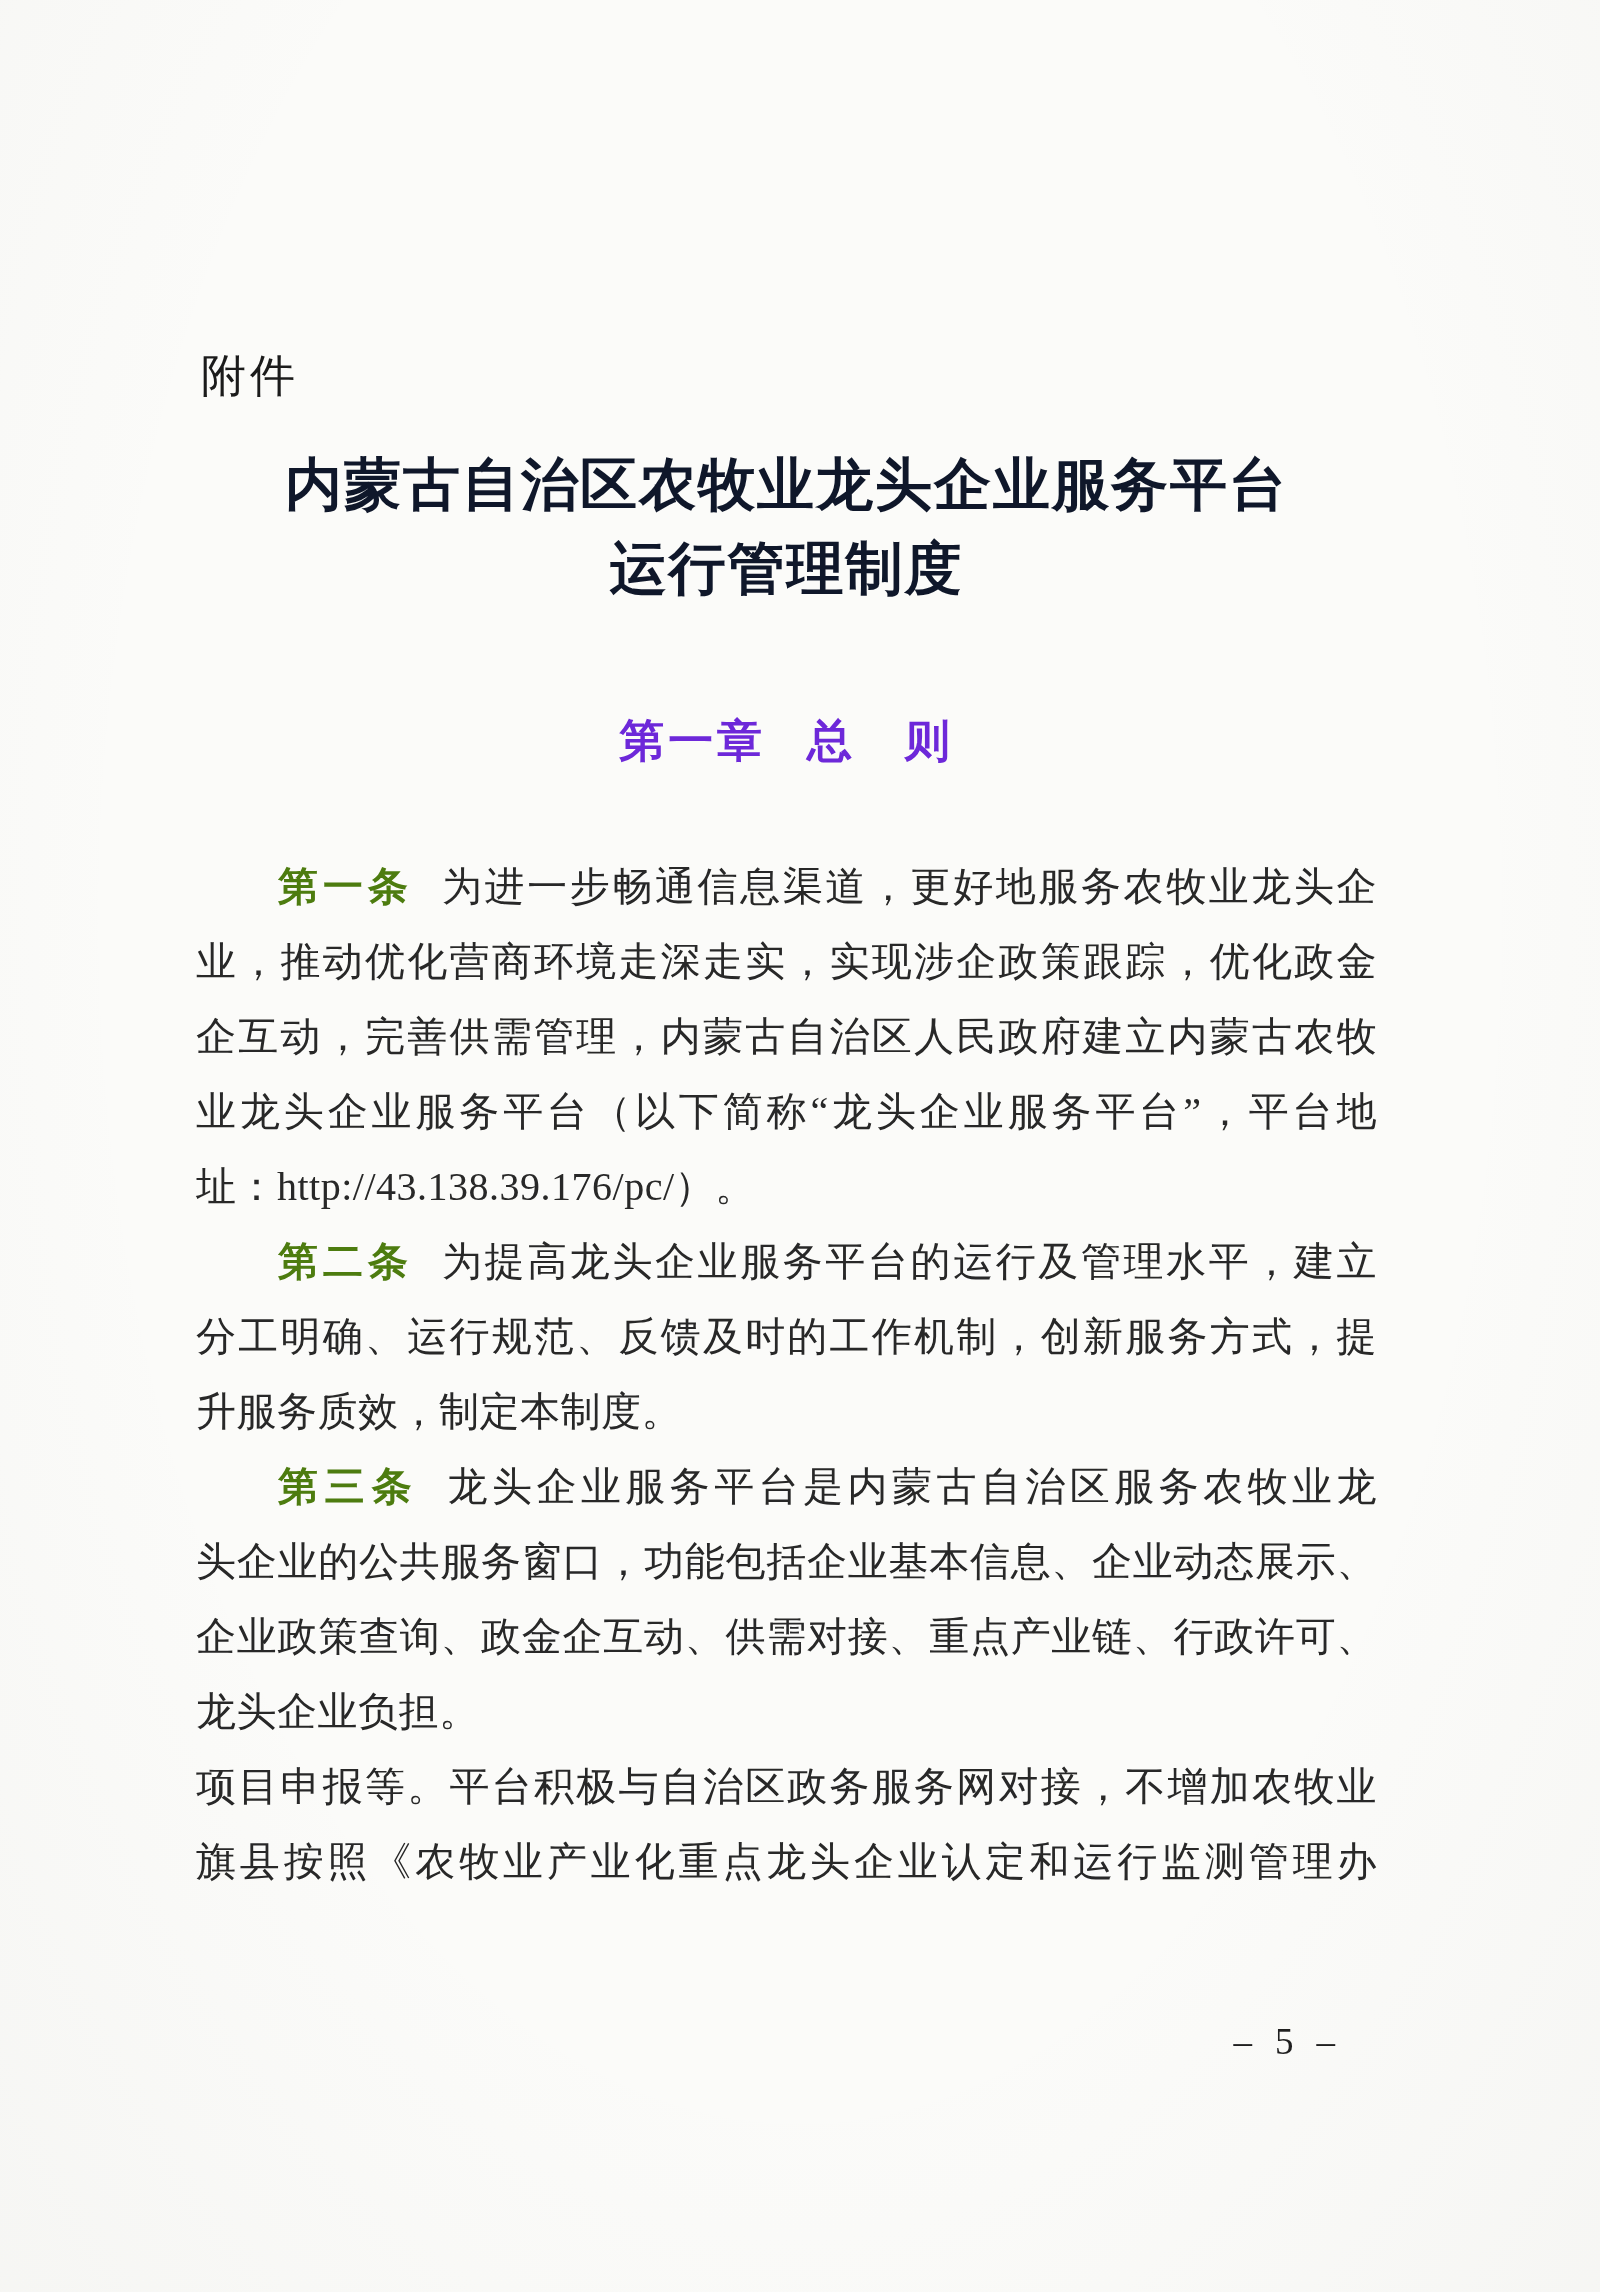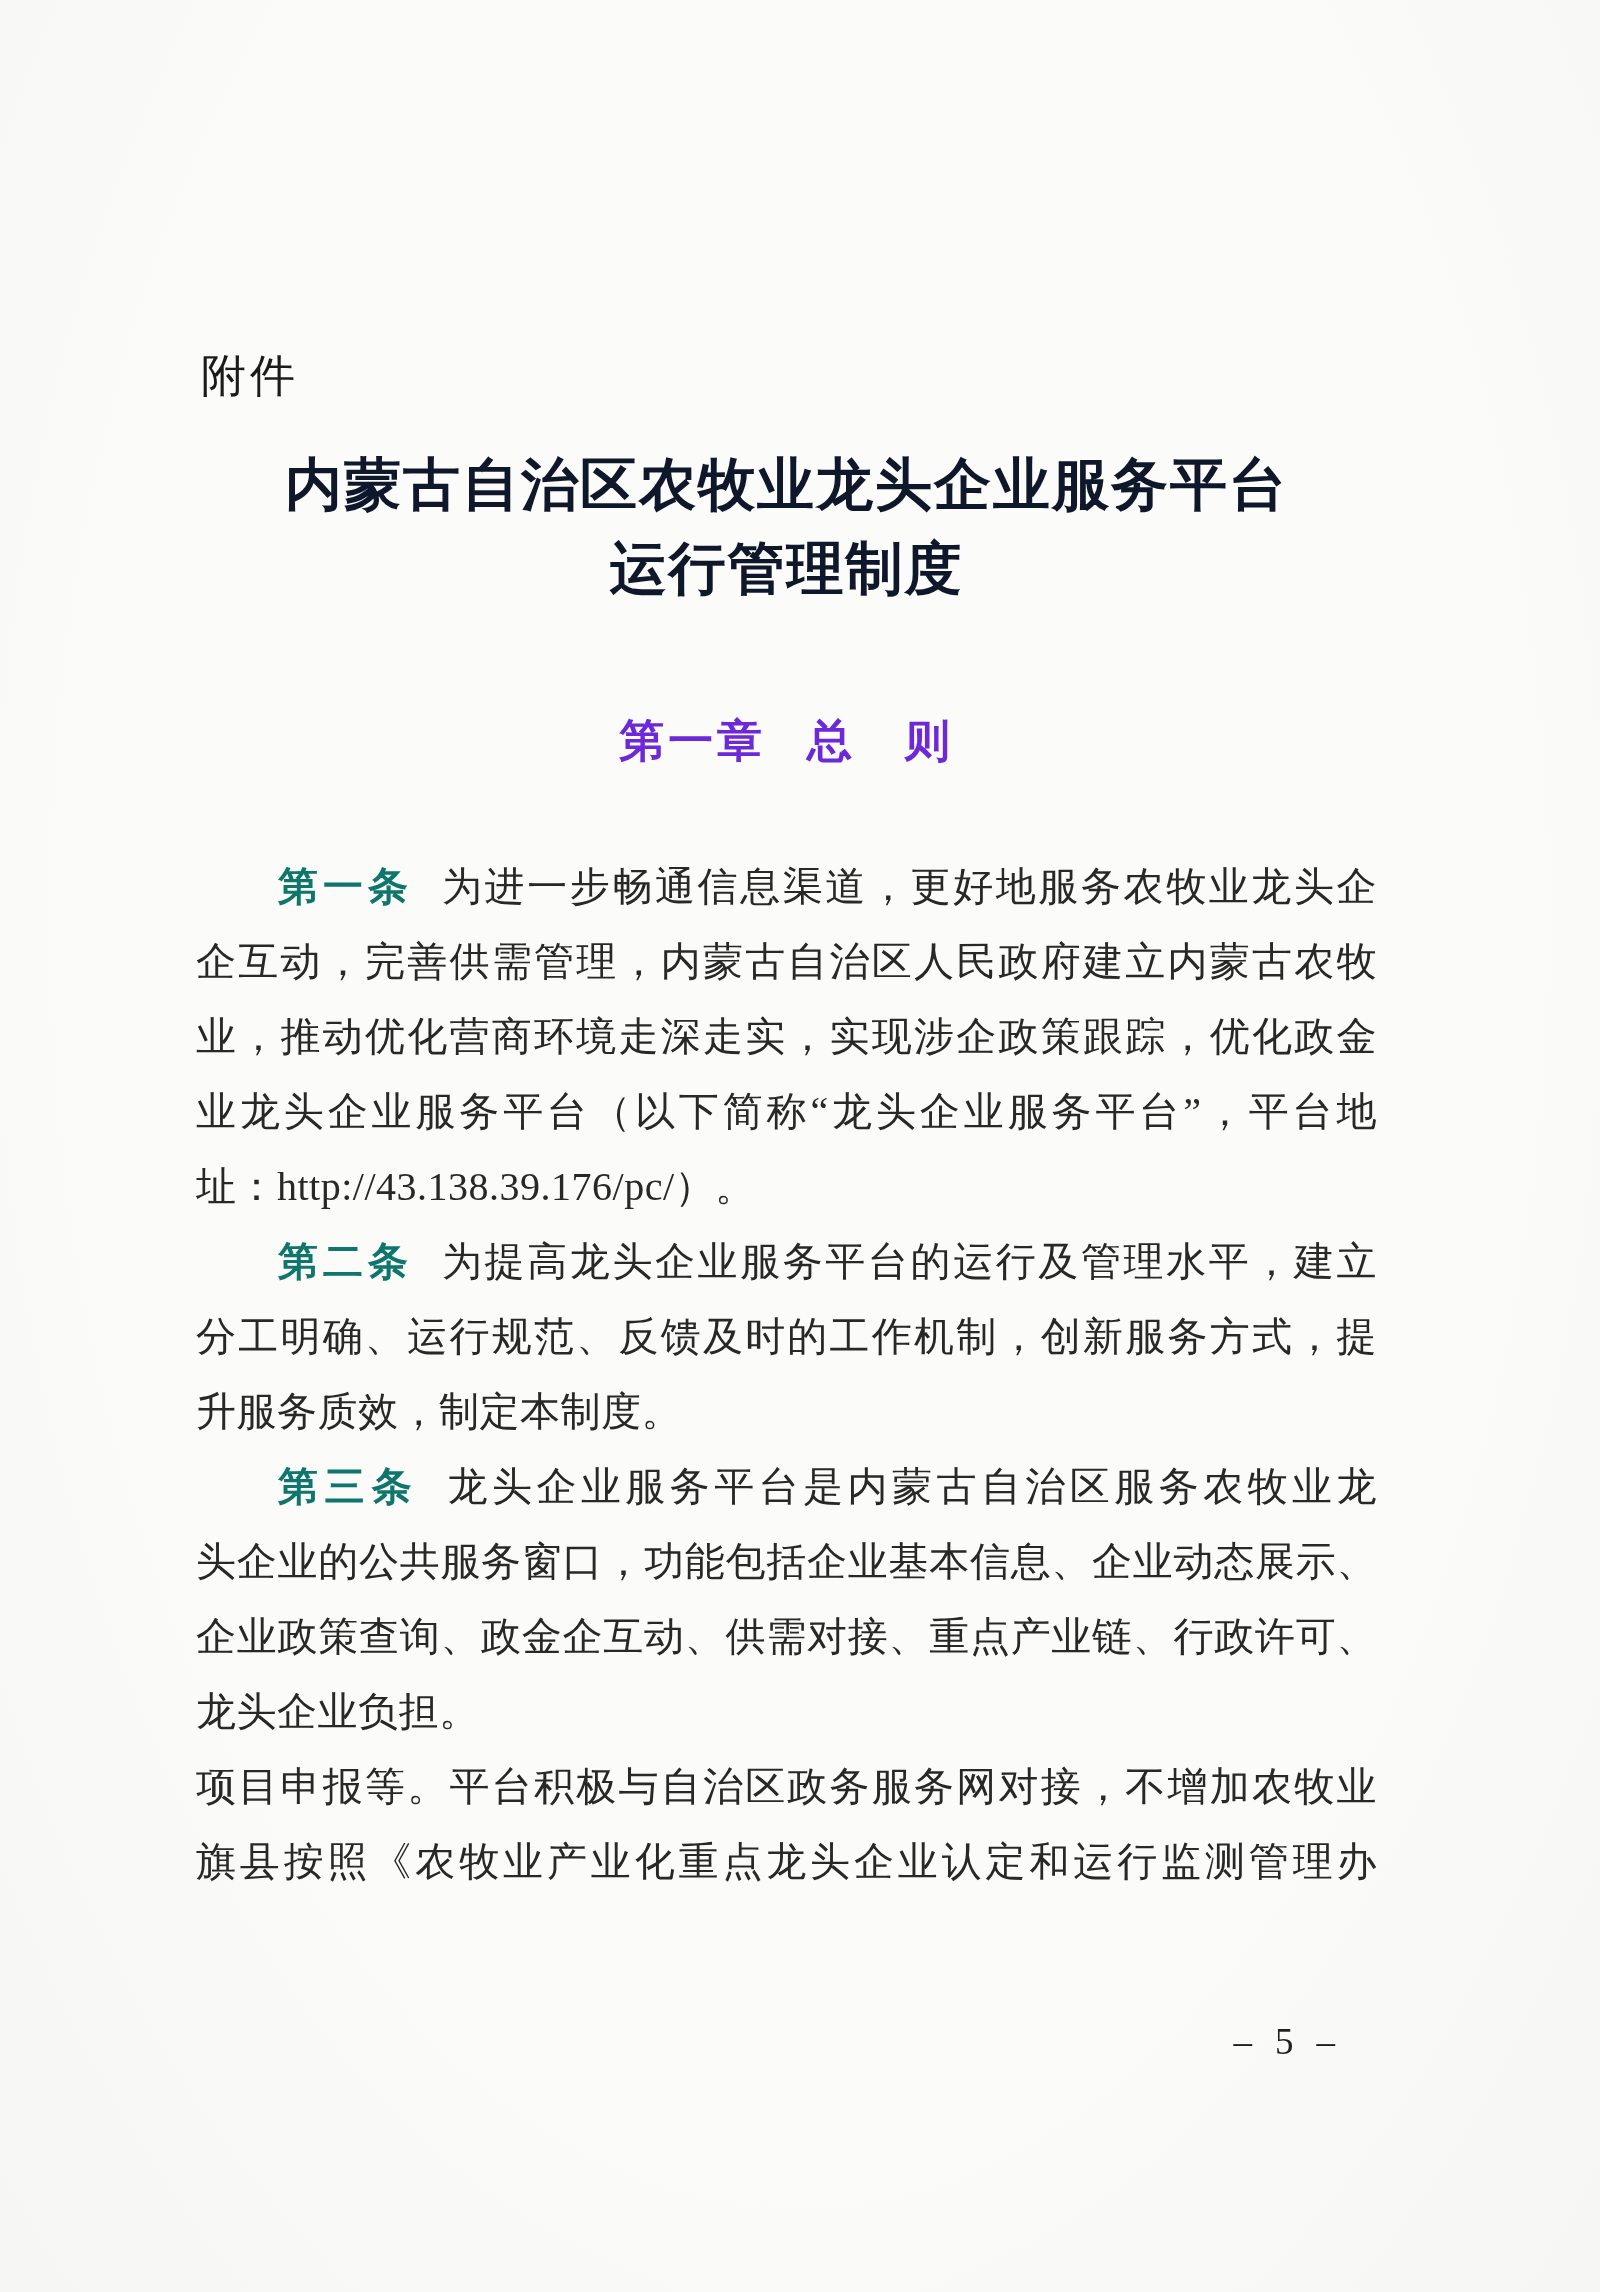--- a/index.html
+++ b/index.html
@@ -68,21 +68,21 @@
     text-align: justify;
     text-align-last: justify;
     text-justify: inter-character;
   }
   .body-line.indent { padding-left: 82px; }
   .article-label {
     font-family: Liberation Sans, sans-serif;
     font-weight: 700;
     letter-spacing: 2.9px;
     margin-right: 29px;
-    color: #0f766e;
+    color: #4d7c0f;
   }
 
   .page-number {
     position: absolute;
     right: 258px; top: 2023px;
     font-size: 37px; line-height: 1;
     letter-spacing: 6.9px;
     color: #1f1f1f;
   }
 </style>
@@ -97,22 +97,22 @@
     <div>内蒙古自治区农牧业龙头企业服务平台</div>
     <div>运行管理制度</div>
   </div>
 
   <div class="chapter">
     <span class="chapter-number">第一章</span><span class="chapter-name">总　则</span>
   </div>
 
   <div class="body-lines">
       <div class="body-line fill indent"><span class="article-label">第一条</span><span>为进一步畅通信息渠道，更好地服务农牧业龙头企</span></div>
+      <div class="body-line fill"><span>业，推动优化营商环境走深走实，实现涉企政策跟踪，优化政金</span></div>
       <div class="body-line fill"><span>企互动，完善供需管理，内蒙古自治区人民政府建立内蒙古农牧</span></div>
-      <div class="body-line fill"><span>业，推动优化营商环境走深走实，实现涉企政策跟踪，优化政金</span></div>
       <div class="body-line fill"><span>业龙头企业服务平台（以下简称“龙头企业服务平台”，平台地</span></div>
       <div class="body-line"><span>址：http://43.138.39.176/pc/）。</span></div>
       <div class="body-line fill indent"><span class="article-label">第二条</span><span>为提高龙头企业服务平台的运行及管理水平，建立</span></div>
       <div class="body-line fill"><span>分工明确、运行规范、反馈及时的工作机制，创新服务方式，提</span></div>
       <div class="body-line"><span>升服务质效，制定本制度。</span></div>
       <div class="body-line fill indent"><span class="article-label">第三条</span><span>龙头企业服务平台是内蒙古自治区服务农牧业龙</span></div>
       <div class="body-line fill"><span>头企业的公共服务窗口，功能包括企业基本信息、企业动态展示、</span></div>
       <div class="body-line fill"><span>企业政策查询、政金企互动、供需对接、重点产业链、行政许可、</span></div>
       <div class="body-line"><span>龙头企业负担。</span></div>
       <div class="body-line fill"><span>项目申报等。平台积极与自治区政务服务网对接，不增加农牧业</span></div>

